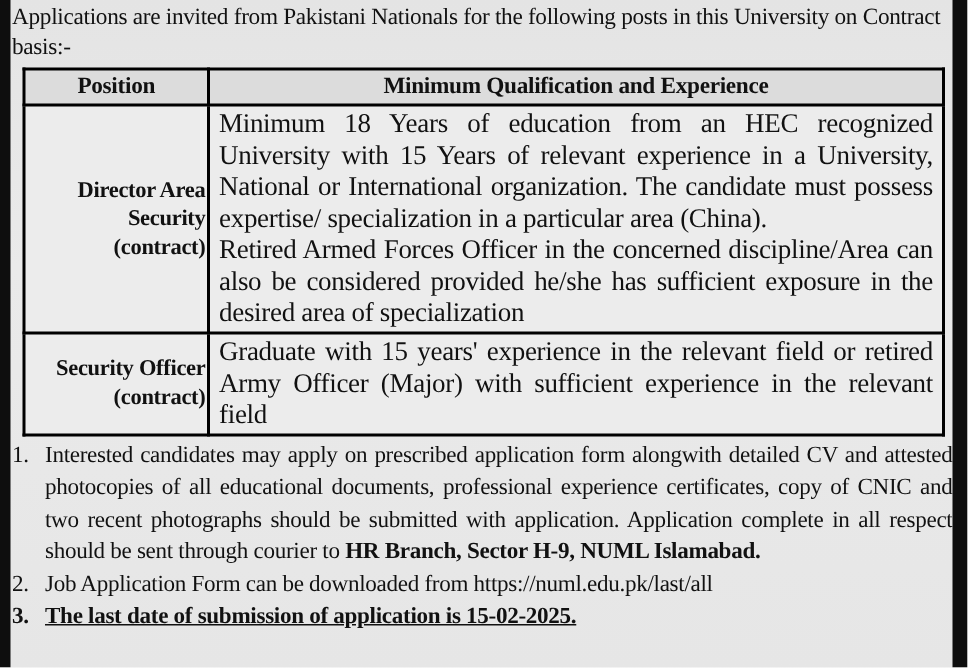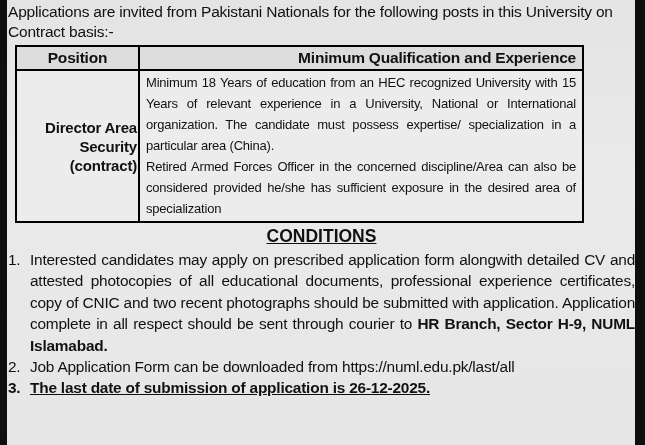--- a/index.html
+++ b/index.html
@@ -11,56 +11,56 @@
     background: #e7e7e7;
     background: linear-gradient(180deg, #e4e4e4 0%, #eaeaea 40%, #e6e6e6 100%);
     font-family: "Liberation Sans", "DejaVu Sans", sans-serif;
     color: #111;
     overflow: hidden;
     letter-spacing: -0.2px;
   }
   .scan-bar { position: absolute; top: 0; bottom: 0; background: #0e0e0e; }
   .scan-bar.left  { left: 0; width: 7px; }
   .scan-bar.right { right: 0; width: 10px; }
-  .content { position: absolute; left: 8px; top: 0; width: 627px; }
+  .content { position: absolute; left: 8px; top: 0; width: 627px; font-family: Liberation Serif, serif; }
 
   .intro {
     margin: 0;
     padding-top: 2px;
     font-size: 15.5px;
     line-height: 20px;
   }
 
   table.positions {
     border-collapse: collapse;
     table-layout: fixed;
-    width: 569px;
+    width: 615px;
     margin: 3px 0 0 7px;
   }
   table.positions th, table.positions td { border: 2px solid #000; }
   table.positions th {
     background: #dcdcdc;
     font-size: 15.5px;
     font-weight: bold;
     padding: 2px 6px;
   }
   th.col-pos  { width: 123px; text-align: center; }
-  th.col-qual { text-align: right; margin-left: 26px; }
+  th.col-qual { text-align: center; margin-left: 26px; }
   td { background: #ececec; }
   td.pos-cell {
     text-align: right;
     vertical-align: middle;
     font-weight: bold;
     font-size: 15px;
     line-height: 19px;
     padding: 2px 1px;
   }
   td.qual-cell {
     vertical-align: top;
-    font-size: 13px;
+    font-size: 18px;
     line-height: 21px;
     text-align: justify;
     padding: 1px 6px 2px 6px;
   }
   td.qual-cell p { margin: 0; }
 
   .conditions-title {
     margin: 3px 0 0 0;
     text-align: center;
     font-size: 17.5px;
@@ -100,37 +100,45 @@
           <td class="pos-cell">
             <div>Director Area</div>
             <div>Security</div>
             <div>(contract)</div>
           </td>
           <td class="qual-cell">
             <p>Minimum 18 Years of education from an HEC recognized University with 15 Years of relevant experience in a University, National or International organization. The candidate must possess expertise/ specialization in a particular area (China).</p>
             <p>Retired Armed Forces Officer in the concerned discipline/Area can also be considered provided he/she has sufficient exposure in the desired area of specialization</p>
           </td>
         </tr>
+        <tr>
+          <td class="pos-cell">
+            <div>Security Officer</div>
+            <div>(contract)</div>
+          </td>
+          <td class="qual-cell">
+            <p>Graduate with 15 years' experience in the relevant field or retired Army Officer (Major) with sufficient experience in the relevant field</p>
+          </td>
+        </tr>
       </tbody>
     </table>
 
-    <h2 class="conditions-title">CONDITIONS</h2>
 
     <div class="cond-list">
 
       <div class="cond-item">
         <span class="num">1.</span>
         <span class="txt justify"><span>Interested candidates may apply on prescribed application form alongwith detailed CV and attested photocopies of all educational documents, professional experience certificates, copy of CNIC and two recent photographs should be submitted with application. Application complete in all respect should be sent through courier to </span><span class="bold">HR Branch, Sector H-9, NUML Islamabad.</span></span>
       </div>
 
       <div class="cond-item">
         <span class="num">2.</span>
         <span class="txt">Job Application Form can be downloaded from https://numl.edu.pk/last/all</span>
       </div>
 
       <div class="cond-item">
         <span class="num bold">3.</span>
-        <span class="txt"><span class="bold-underline">The last date of submission of application is 26-12-2025.</span></span>
+        <span class="txt"><span class="bold-underline">The last date of submission of application is 15-02-2025.</span></span>
       </div>
 
     </div>
   </div>
 </div>
 
 </body></html>

